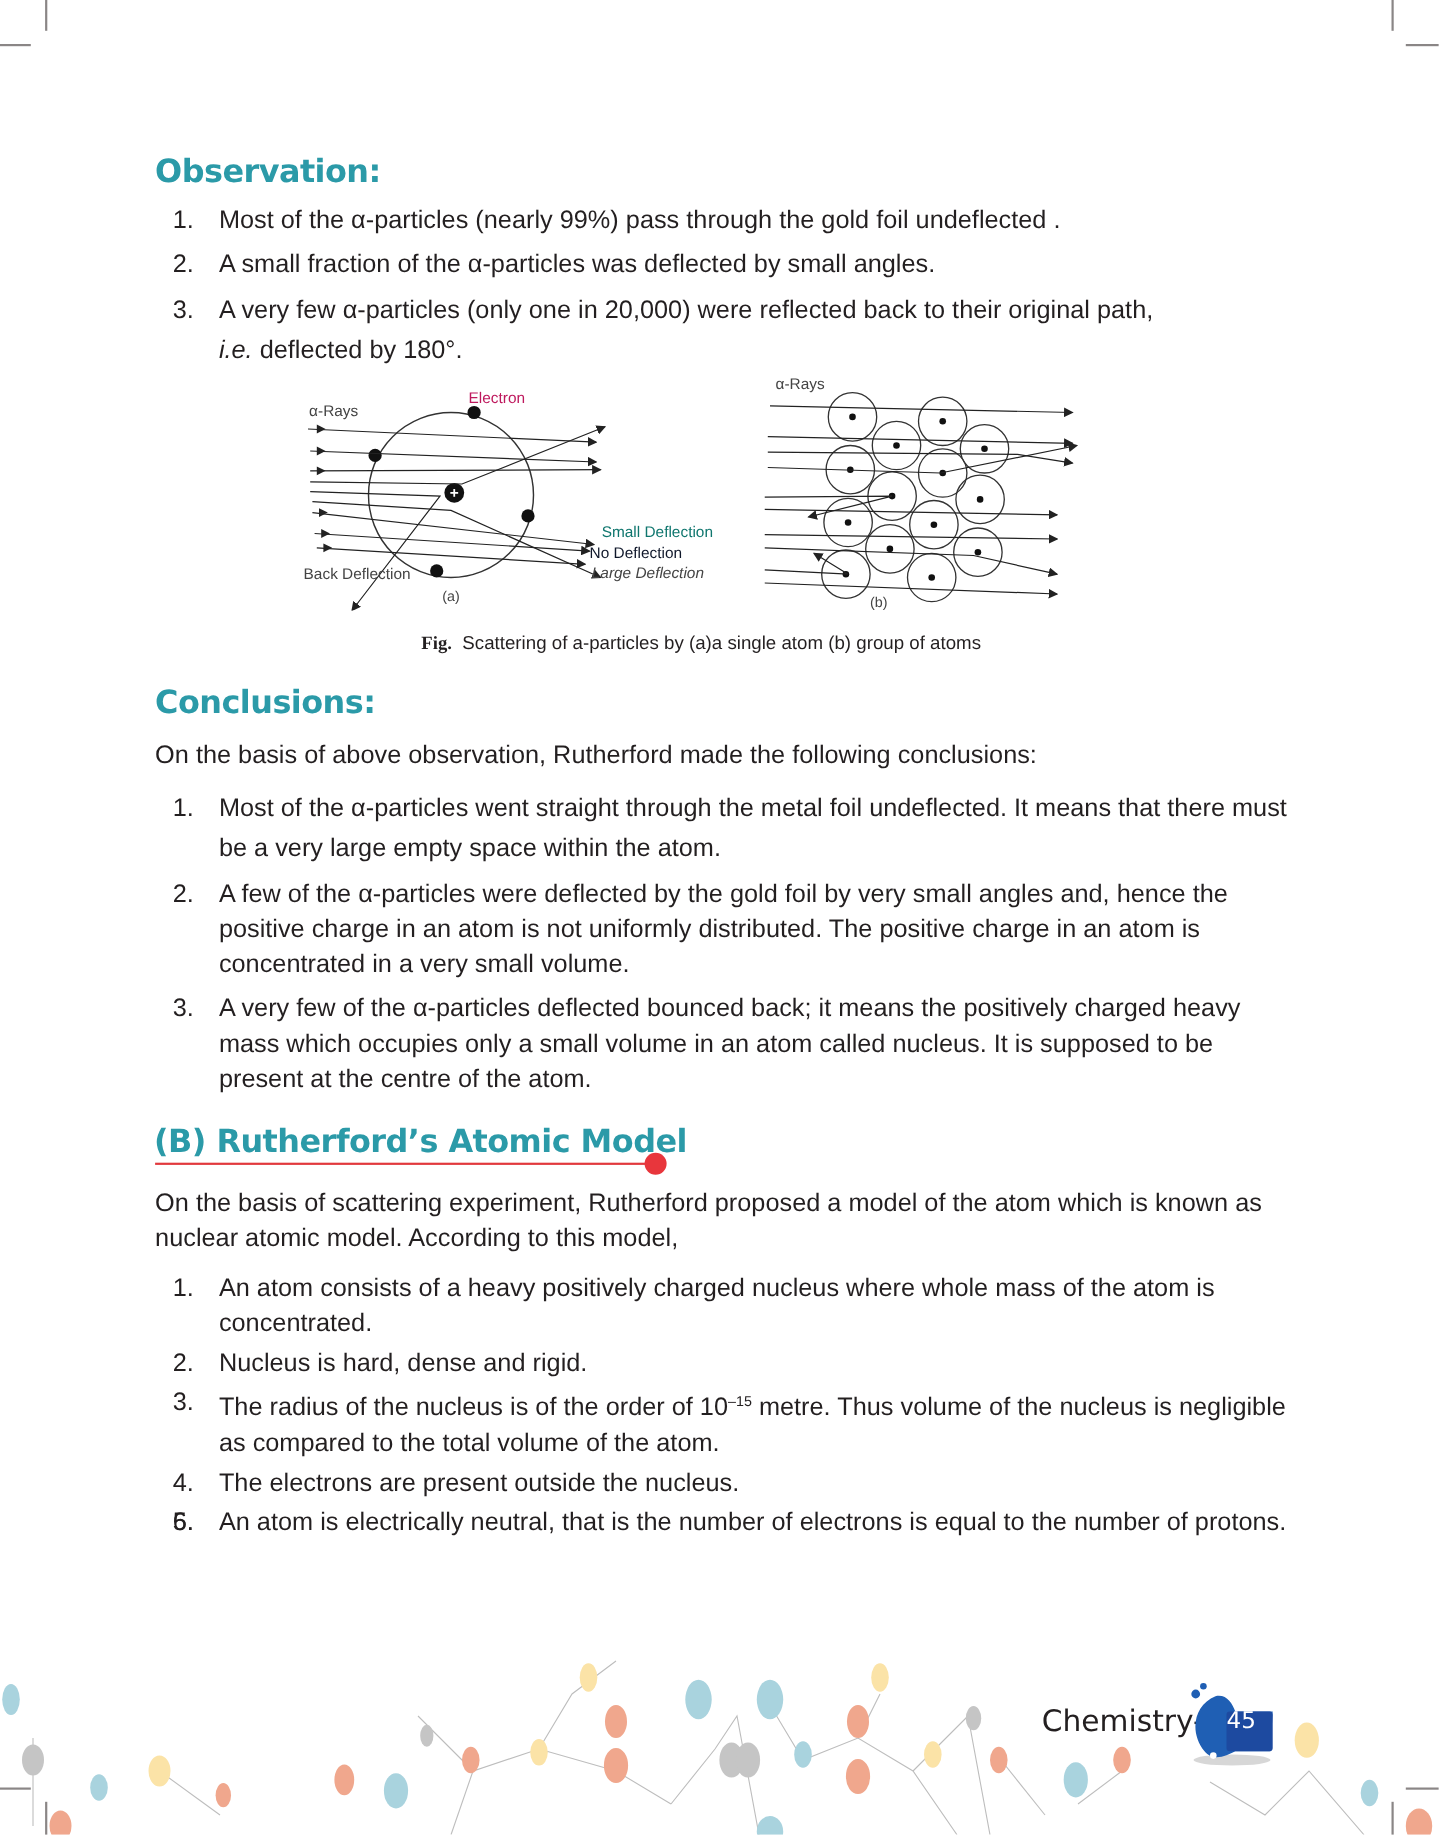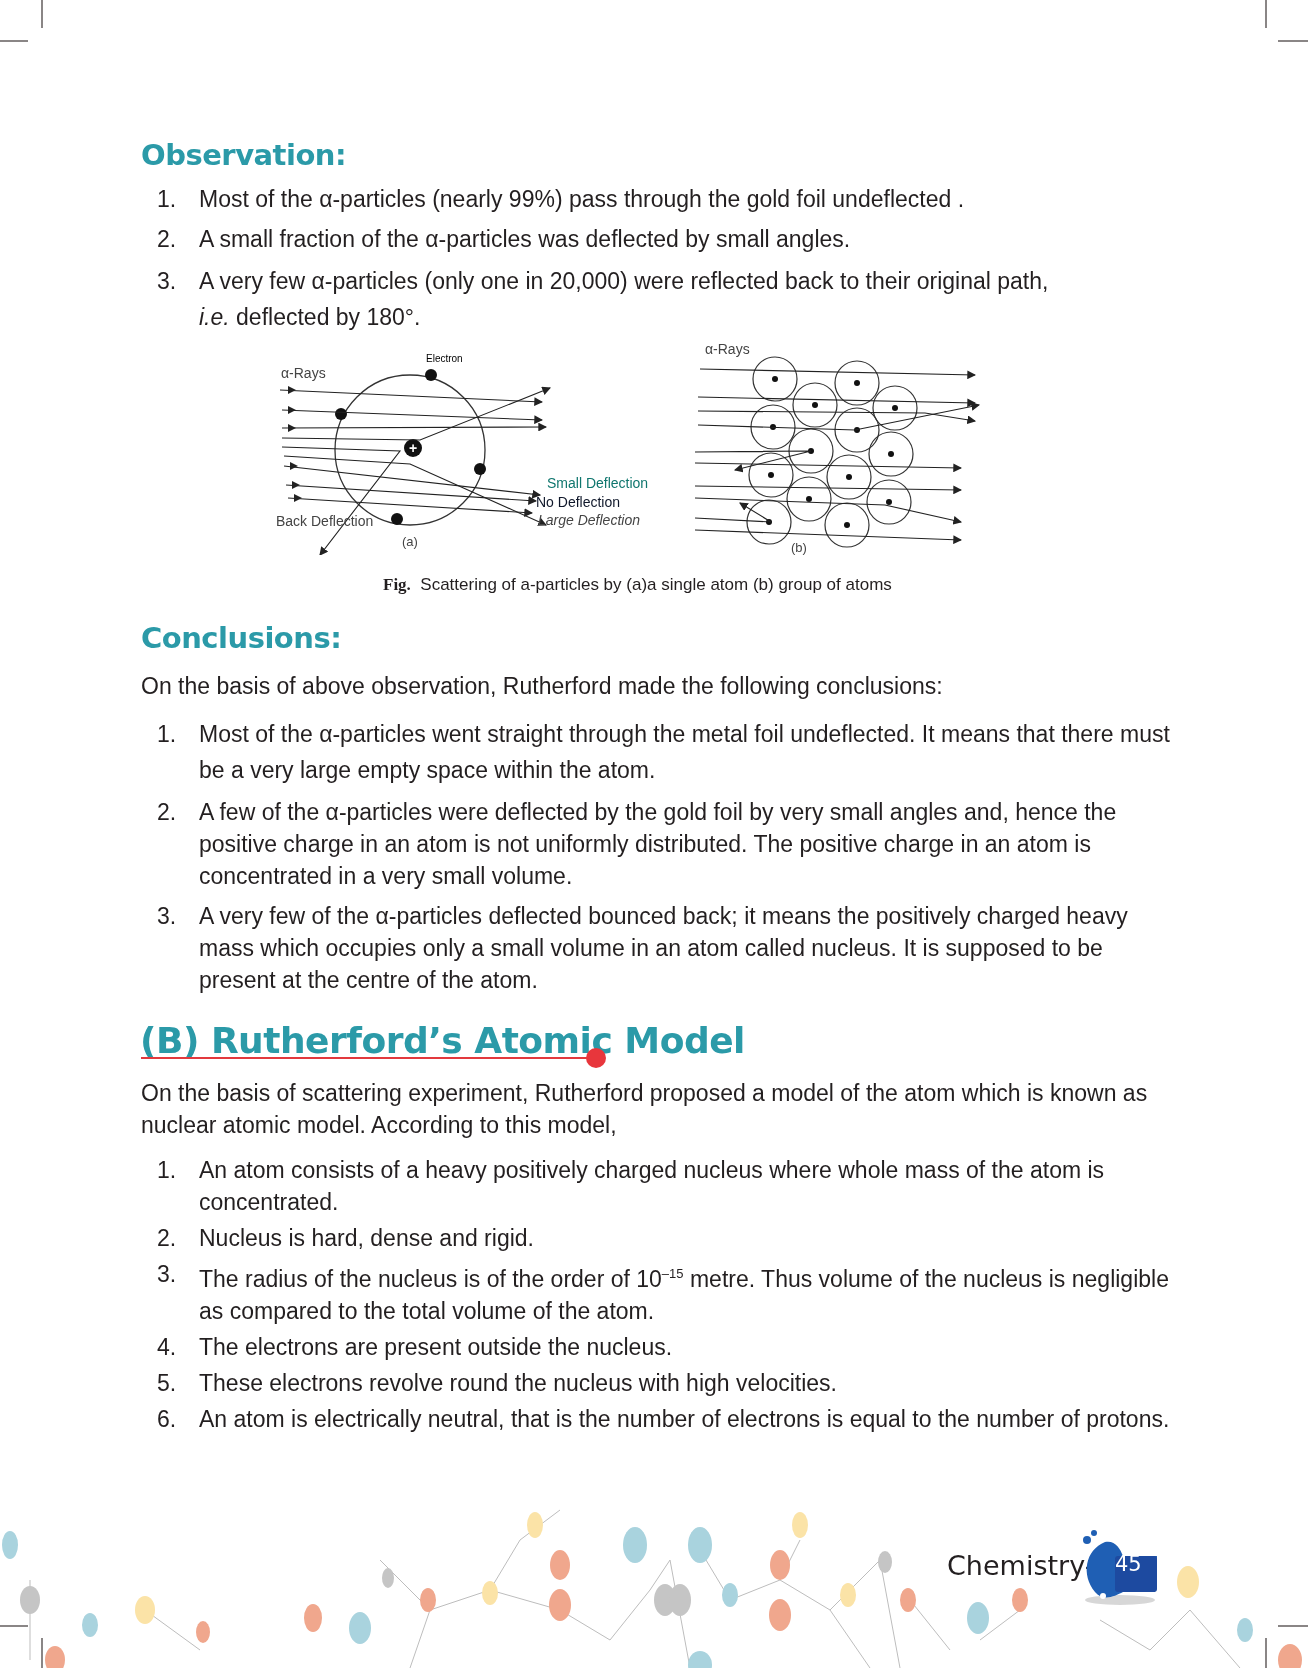--- a/index.html
+++ b/index.html
@@ -67,21 +67,21 @@
   <g fill="#222">
     <path d="M18,36 l8,4 l-8,4z"></path>
       <path d="M18,56 l8,4 l-8,4z"></path>
       <path d="M18,74 l8,4 l-8,4z"></path>
     <path d="M20,112 l8,4 l-8,4z"></path>
       <path d="M22,131 l8,4 l-8,4z"></path>
       <path d="M24,144 l8,4 l-8,4z"></path>
   </g>
 </svg>
 <div class="fig" style="left:281px;top:365px;font-size:14px;color:#444;">α-Rays</div>
-<div class="fig" style="left:426px;top:353px;font-size:10px;color:#000000;">Electron</div>
+<div class="fig" style="left:426px;top:353px;font-size:14px;color:#be185d;">Electron</div>
 <div class="fig" style="left:547px;top:475px;font-size:14px;color:#0f766e;">Small Deflection</div>
 <div class="fig" style="left:536px;top:494px;font-size:14px;color:#0f172a;">No Deflection</div>
 <div class="fig" style="left:538px;top:512px;font-size:14px;color:#444;font-style:italic;">Large Deflection</div>
 <div class="fig" style="left:276px;top:513px;font-size:14px;color:#444;">Back Deflection</div>
 <div class="fig" style="left:402px;top:534px;font-size:13px;color:#444;">(a)</div>
 
 <svg class="fig" style="left:695px;top:355px;" width="300" height="200" viewBox="0 0 300 200">
   <g fill="none" stroke="#333" stroke-width="1.2">
     <circle cx="80" cy="24" r="22"></circle>
       <circle cx="162" cy="28" r="22"></circle>
@@ -135,31 +135,31 @@
 </div>
 
 <h2 class="sec" style="left:141px;top:621px;font-size:29px;">Conclusions:</h2>
 <p class="para" style="left:141px;top:670px;width:1030px;">On the basis of above observation, Rutherford made the following conclusions:</p>
 <ul class="ol" style="left:141px;top:716px;width:1030px;">
   <li style="line-height:36px;"><span class="num">1.</span><span>Most of the α-particles went straight through the metal foil undeflected. It means that there must be a very large empty space within the atom.</span></li>
   <li><span class="num">2.</span><span>A few of the α-particles were deflected by the gold foil by very small angles and, hence the positive charge in an atom is not uniformly distributed. The positive charge in an atom is concentrated in a very small volume.</span></li>
   <li><span class="num">3.</span><span>A very few of the α-particles deflected bounced back; it means the positively charged heavy mass which occupies only a small volume in an atom called nucleus. It is supposed to be present at the centre of the atom.</span></li>
 </ul>
 
-<h2 class="sec" style="left:140px;top:1020px;font-size:36px;">(B) Rutherford’s Atomic Model</h2>
+<h2 class="sec" style="left:140px;top:1020px;font-size:29px;">(B) Rutherford’s Atomic Model</h2>
 <div class="underline" style="left:141px;top:1057px;width:450px;"></div>
 <div class="dot" style="left:586px;top:1048px;"></div>
 
 <p class="para" style="left:141px;top:1077px;width:1030px;">On the basis of scattering experiment, Rutherford proposed a model of the atom which is known as nuclear atomic model. According to this model,</p>
 <ul class="ol" style="left:141px;top:1154px;width:1030px;">
   <li style="margin-bottom:4px;"><span class="num">1.</span><span>An atom consists of a heavy positively charged nucleus where whole mass of the atom is concentrated.</span></li>
   <li style="margin-bottom:4px;"><span class="num">2.</span><span>Nucleus is hard, dense and rigid.</span></li>
   <li style="margin-bottom:4px;"><span class="num">3.</span><span>The radius of the nucleus is of the order of 10</span><sup>–15</sup><span> metre. Thus volume of the nucleus is negligible as compared to the total volume of the atom.</span></li>
   <li style="margin-bottom:4px;"><span class="num">4.</span><span>The electrons are present outside the nucleus.</span></li>
-  <li style="margin-bottom:4px;"><span class="num">5.</span><span>These electrons revolve round the nucleus with high velocities.</span></li>
+  <li style="margin-bottom:4px;"><span class="num">5.</span></li>
   <li style="margin-bottom:4px;"><span class="num">6.</span><span>An atom is electrically neutral, that is the number of electrons is equal to the number of protons.</span></li>
 </ul>
 
 <svg class="fig" style="left:0;top:1500px;" width="1308" height="168" viewBox="0 0 1308 168">
   <g stroke="#bdbdbd" stroke-width="1" fill="none">
     <polyline points="30,80 30,160"></polyline>
       <polyline points="145,110 200,150"></polyline>
     <polyline points="380,60 430,110 490,90 560,110 610,140"></polyline>
     <polyline points="430,110 410,168"></polyline>
       <polyline points="490,90 520,40 560,10"></polyline>

